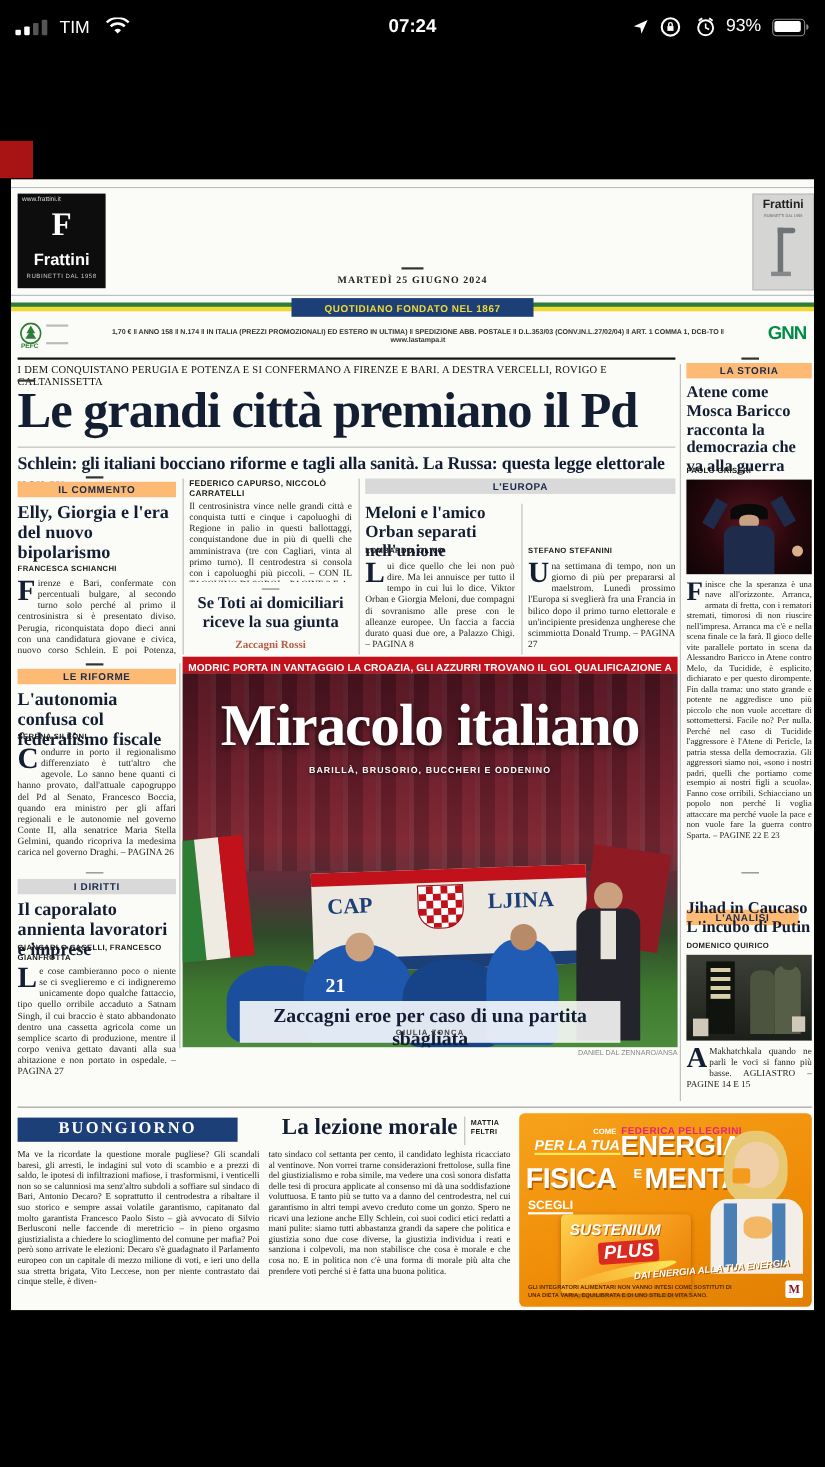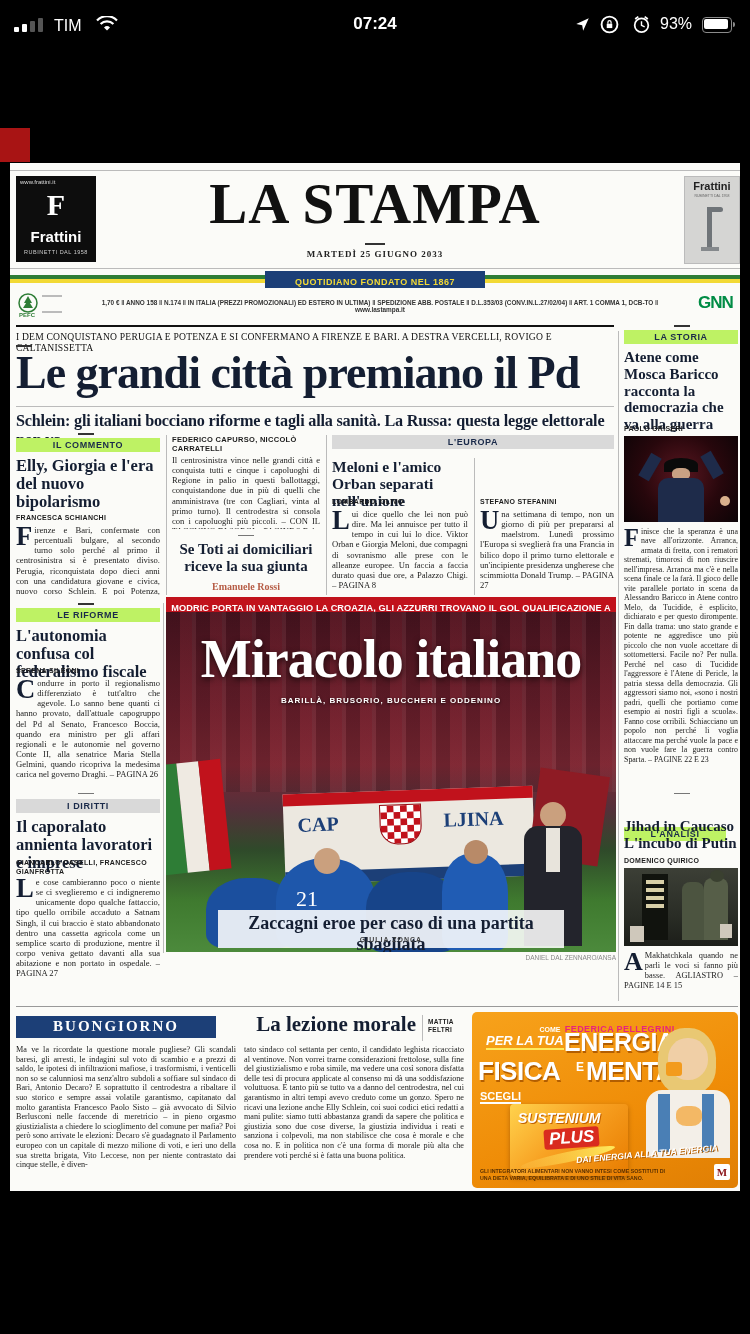--- a/index.html
+++ b/index.html
@@ -7,21 +7,21 @@
           font-family:"Liberation Sans",sans-serif;}
   .abs{position:absolute;}
   .page{background:#fbfbf8;}
   .serif{font-family:"Liberation Serif","DejaVu Serif",serif;}
   .hl{color:#141e32;font-weight:bold;font-family:"Liberation Serif","DejaVu Serif",serif;}
   .body-txt{font-family:"Liberation Serif","DejaVu Serif",serif;color:#1c1c1c;
             text-align:justify;overflow:hidden;}
   .byl{font-weight:bold;color:#1c1c1c;letter-spacing:.3px;}
   .lbl{font-weight:bold;color:#1a2a4a;text-align:center;font-size:9px;letter-spacing:.6px;
        line-height:14px;height:14px;}
-  .lbl-y{background:#bef264;}
+  .lbl-y{background:#fdba74;}
   .lbl-g{background:#d9d9d9;}
   .dropcap::first-letter{float:left;font-size:3.1em;line-height:.78;padding:1px 2px 0 0;
        font-weight:bold;color:#141e32;}
   .rule{background:#bbb;}
 </style>
 </head>
 <body>
 
 <div id="canvas">
 
@@ -66,23 +66,22 @@
 
     <div class="abs rule" style="left:0;top:7px;width:730px;height:1px;"></div>
 
     <div class="abs" style="left:6px;top:13px;width:80px;height:86px;background:#0d0d0d;color:#fff;">
       <div class="abs" style="left:4px;top:3px;font-size:6px;color:#ddd;">www.frattini.it</div>
       <div class="abs serif" style="left:0;top:12px;width:80px;text-align:center;font-size:30px;font-weight:bold;">F</div>
       <div class="abs" style="left:0;top:52px;width:80px;text-align:center;font-size:15px;font-weight:bold;">Frattini</div>
       <div class="abs" style="left:0;top:73px;width:80px;text-align:center;font-size:5.5px;color:#ccc;letter-spacing:.5px;">RUBINETTI DAL 1958</div>
     </div>
 
-    <div class="abs serif" style="left:135px;top:12px;width:460px;text-align:center;font-size:57px;font-weight:bold;color:#111;letter-spacing:1px;line-height:1;">LA STAMPA</div>
     <div class="abs rule" style="left:355px;top:80px;width:20px;height:2px;background:#333;"></div>
-    <div class="abs serif" style="left:135px;top:86px;width:460px;text-align:center;font-size:9px;font-weight:bold;color:#222;letter-spacing:1px;">MARTEDÌ 25 GIUGNO 2033</div>
+    <div class="abs serif" style="left:135px;top:86px;width:460px;text-align:center;font-size:9px;font-weight:bold;color:#222;letter-spacing:1px;">MARTEDÌ 25 GIUGNO 2024</div>
 
     <div class="abs" style="left:674px;top:13px;width:54px;height:86px;background:#d5d5d3;border:1px solid #bbb;">
       <div class="abs" style="left:0;top:3px;width:54px;text-align:center;font-size:11px;font-weight:bold;color:#222;">Frattini</div>
       <div class="abs" style="left:0;top:17px;width:54px;text-align:center;font-size:3.5px;color:#666;">RUBINETTI DAL 1958</div>
       <div class="abs" style="left:22px;top:30px;width:5px;height:42px;background:#6f7478;"></div>
       <div class="abs" style="left:22px;top:30px;width:16px;height:5px;background:#6f7478;border-radius:0 3px 3px 0;"></div>
       <div class="abs" style="left:16px;top:70px;width:18px;height:4px;background:#85898c;"></div>
     </div>
 
     <div class="abs rule" style="left:0;top:105px;width:730px;height:1px;"></div>
@@ -118,21 +117,21 @@
     <div class="abs hl" style="left:6px;top:294px;width:144px;font-size:16.5px;line-height:1.08;">Elly, Giorgia e l'era del nuovo bipolarismo</div>
     <div class="abs byl" style="left:6px;top:351px;font-size:7px;">FRANCESCA SCHIANCHI</div>
     <div class="abs body-txt dropcap" style="left:6px;top:362px;width:144px;height:70px;font-size:8.6px;line-height:1.18;">Firenze e Bari, confermate con percentuali bulgare, al secondo turno solo perché al primo il centrosinistra si è presentato diviso. Perugia, riconquistata dopo dieci anni con una candidatura giovane e civica, nuovo corso Schlein. E poi Potenza, Campobasso, Cagliari. – PAGINA 26</div>
 
     <div class="abs rule" style="left:156px;top:272px;width:1px;height:160px;"></div>
 
     <div class="abs byl" style="left:162px;top:272px;width:148px;font-size:7.5px;line-height:1.25;">FEDERICO CAPURSO, NICCOLÒ CARRATELLI</div>
     <div class="abs body-txt" style="left:162px;top:292px;width:148px;height:74px;font-size:8.6px;line-height:1.18;">Il centrosinistra vince nelle grandi città e conquista tutti e cinque i capoluoghi di Regione in palio in questi ballottaggi, conquistandone due in più di quelli che amministrava (tre con Cagliari, vinta al primo turno). Il centrodestra si consola con i capoluoghi più piccoli. – CON IL TACCUINO DI SORGI – PAGINE 2 E 4</div>
     <div class="abs" style="left:228px;top:372px;width:16px;height:1px;background:#777;"></div>
     <div class="abs hl" style="left:162px;top:378px;width:148px;text-align:center;font-size:15px;line-height:1.1;">Se Toti ai domiciliari riceve la sua giunta</div>
-    <div class="abs serif" style="left:162px;top:418px;width:148px;text-align:center;font-size:10px;font-weight:bold;color:#b65c45;">Emanuele Rossi</div>
+    <div class="abs serif" style="left:162px;top:418px;width:148px;text-align:center;font-size:10px;font-weight:bold;color:#b65c45;">Zaccagni Rossi</div>
 
     <div class="abs rule" style="left:316px;top:272px;width:1px;height:160px;"></div>
 
     <div class="abs lbl lbl-g" style="left:322px;top:272px;width:282px;">L'EUROPA</div>
     <div class="abs hl" style="left:322px;top:295px;width:136px;font-size:15.5px;line-height:1.1;">Meloni e l'amico Orban separati nell'unione</div>
     <div class="abs byl" style="left:322px;top:335px;font-size:7px;">LOMBARDO, OLIVO</div>
     <div class="abs body-txt dropcap" style="left:322px;top:346px;width:136px;height:86px;font-size:8.6px;line-height:1.18;">Lui dice quello che lei non può dire. Ma lei annuisce per tutto il tempo in cui lui lo dice. Viktor Orban e Giorgia Meloni, due compagni di sovranismo alle prese con le alleanze europee. Un faccia a faccia durato quasi due ore, a Palazzo Chigi. – PAGINA 8</div>
     <div class="abs rule" style="left:464px;top:295px;width:1px;height:137px;"></div>
     <div class="abs byl" style="left:470px;top:335px;font-size:7px;">STEFANO STEFANINI</div>
     <div class="abs body-txt dropcap" style="left:470px;top:346px;width:134px;height:86px;font-size:8.6px;line-height:1.18;">Una settimana di tempo, non un giorno di più per prepararsi al maelstrom. Lunedì prossimo l'Europa si sveglierà fra una Francia in bilico dopo il primo turno elettorale e un'incipiente presidenza ungherese che scimmiotta Donald Trump. – PAGINA 27</div>
@@ -158,21 +157,21 @@
 
       <div class="abs" style="left:368px;top:160px;width:70px;height:90px;background:#8e1b24;transform:rotate(8deg);"></div>
 
       <div class="abs" style="left:30px;top:236px;width:340px;height:104px;">
         <span class="abs" style="left:10px;top:30px;width:90px;height:70px;background:#1b4f9e;border-radius:45% 45% 20% 20%;"></span>
         <span class="abs" style="left:80px;top:10px;width:100px;height:90px;background:#1e57ab;border-radius:48% 48% 18% 18%;"></span>
         <span class="abs" style="left:170px;top:24px;width:92px;height:80px;background:#174489;border-radius:45% 45% 18% 18%;"></span>
         <span class="abs" style="left:246px;top:6px;width:66px;height:96px;background:#205cb4;border-radius:40% 40% 14% 14%;"></span>
         <span class="abs" style="left:118px;top:0px;width:26px;height:26px;background:#caa07e;border-radius:50%;"></span>
         <span class="abs" style="left:268px;top:-8px;width:24px;height:24px;background:#b88a68;border-radius:50%;"></span>
-        <span class="abs serif" style="left:100px;top:38px;font-size:22px;font-weight:normal;color:#fff;">21</span>
+        <span class="abs serif" style="left:100px;top:38px;font-size:18px;font-weight:bold;color:#fff;">21</span>
       </div>
 
       <div class="abs" style="left:350px;top:190px;width:74px;height:150px;">
         <span class="abs" style="left:24px;top:0;width:26px;height:26px;background:#caa07e;border-radius:50%;"></span>
         <span class="abs" style="left:8px;top:24px;width:58px;height:120px;background:#23242c;border-radius:14px 14px 0 0;"></span>
         <span class="abs" style="left:30px;top:26px;width:14px;height:44px;background:#e8e4dc;"></span>
       </div>
 
       <div class="abs" style="left:0;top:84px;width:450px;text-align:center;font-size:8px;font-weight:bold;color:#fff;letter-spacing:1px;text-shadow:0 1px 3px rgba(0,0,0,.8);">BARILLÀ, BRUSORIO, BUCCHERI E ODDENINO</div>
       <div class="abs serif" style="left:0;top:16px;width:450px;text-align:center;font-size:54px;font-weight:bold;color:#fff;text-shadow:0 2px 6px rgba(0,0,0,.7);letter-spacing:-1px;">Miracolo italiano</div>

